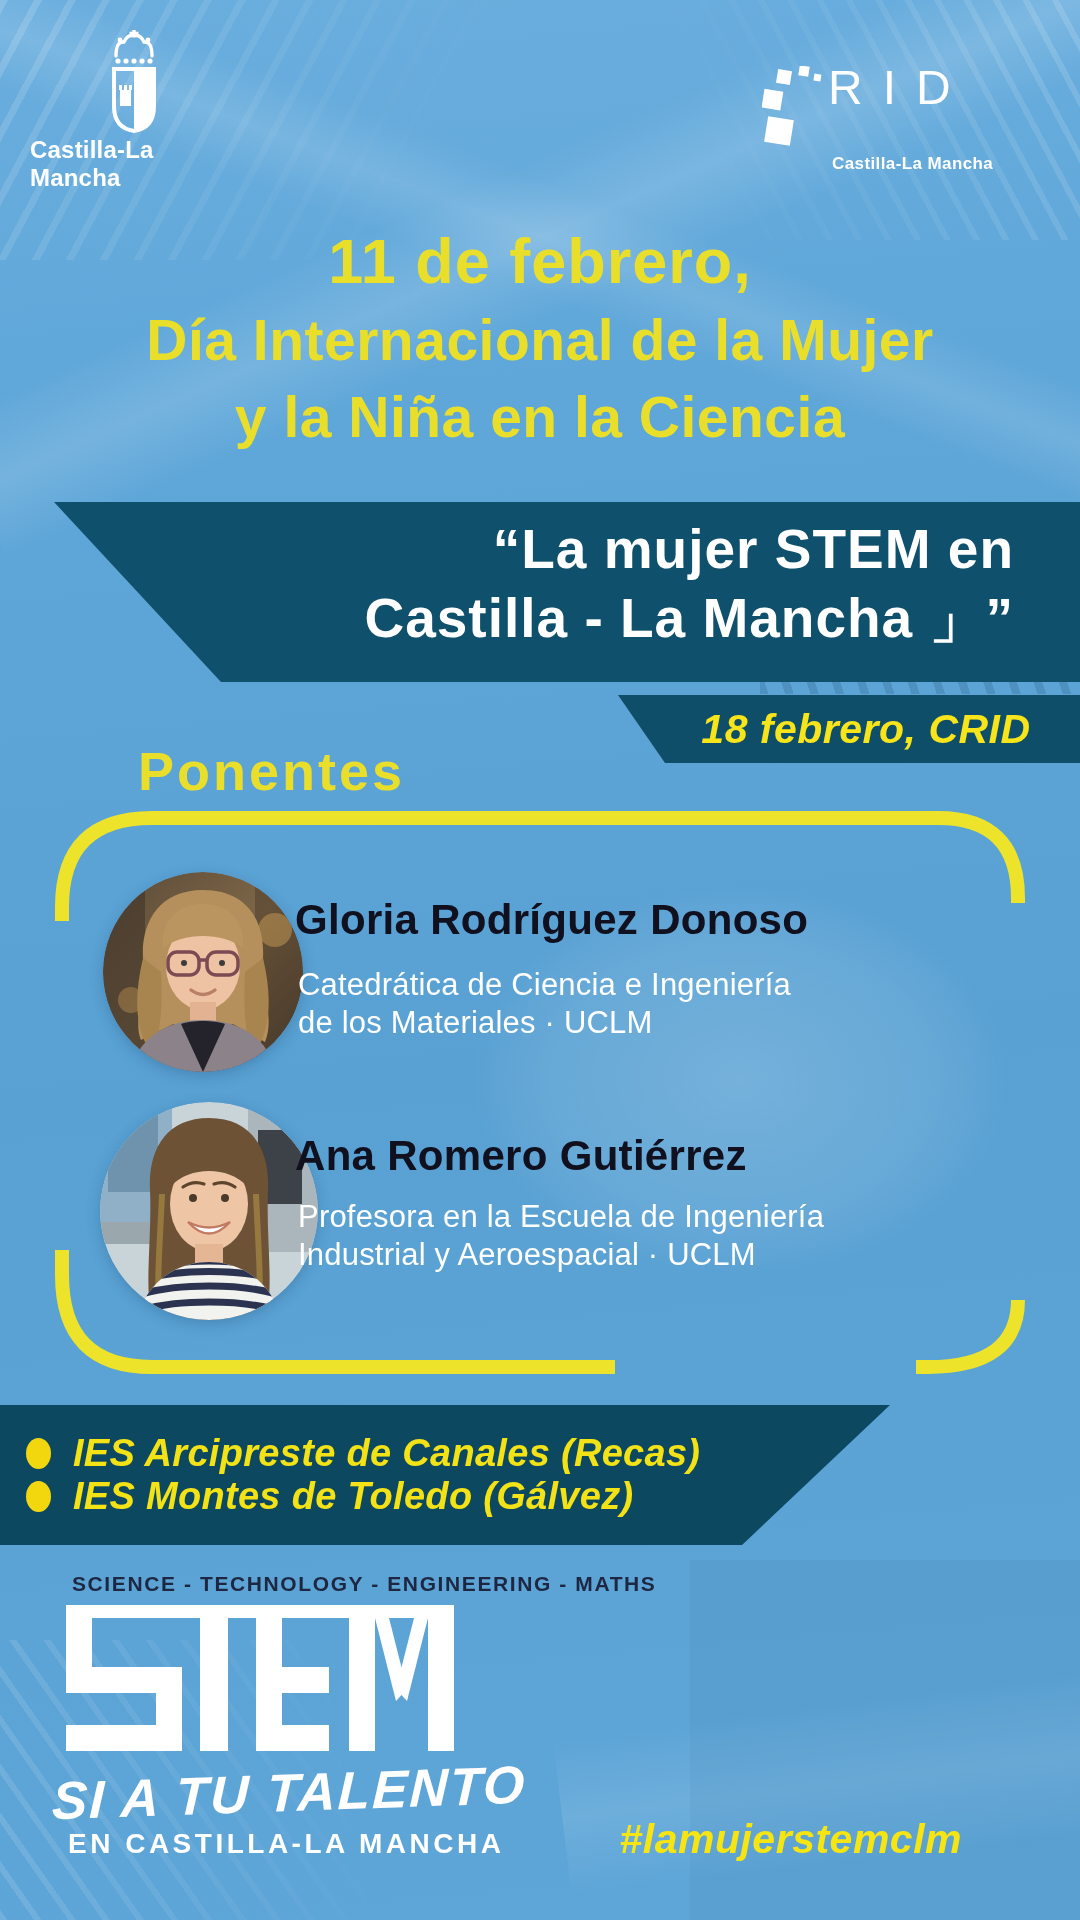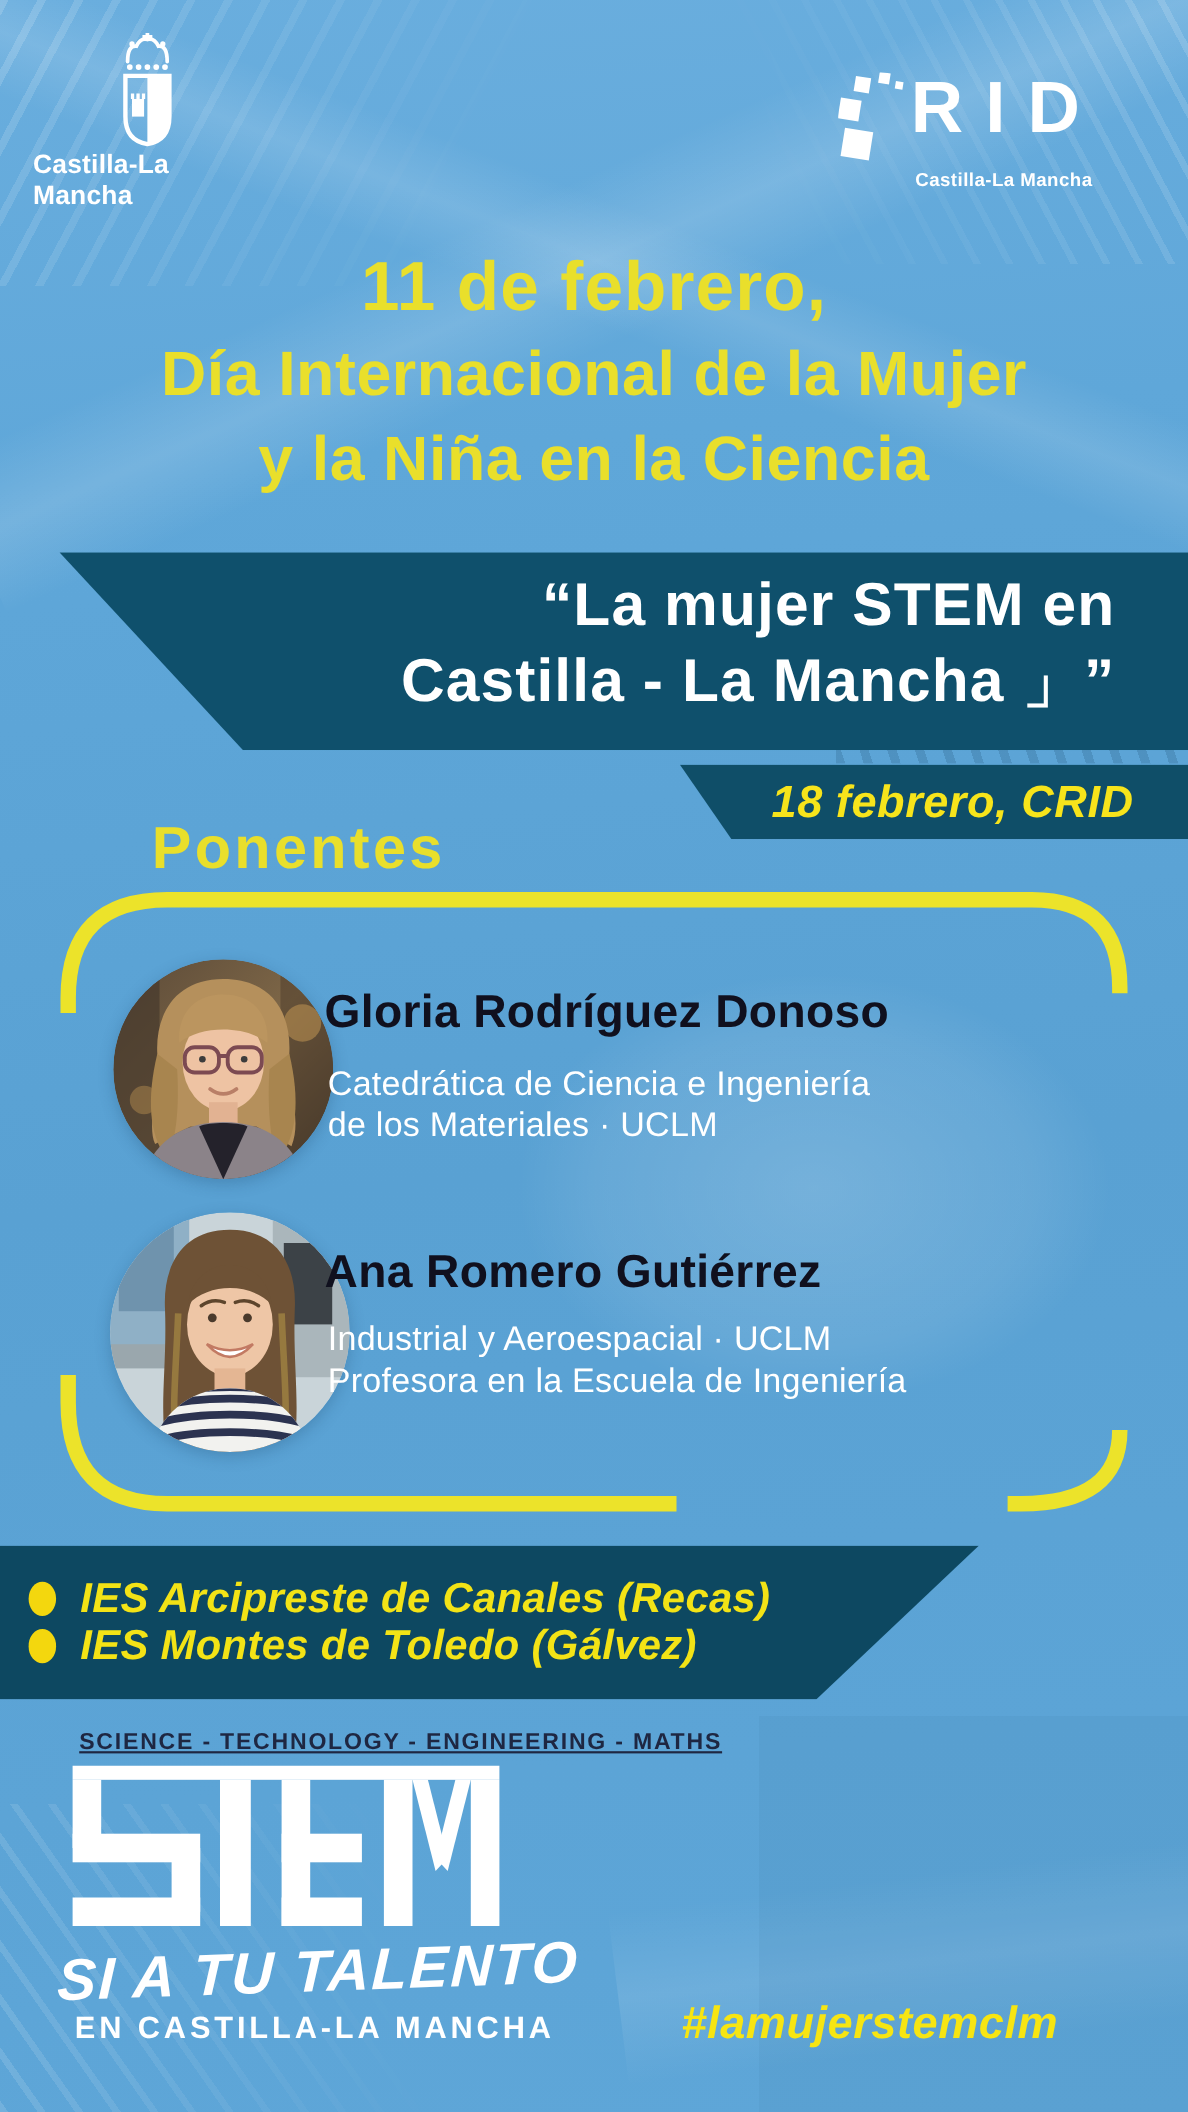--- a/index.html
+++ b/index.html
@@ -28,21 +28,21 @@
   .band-br{left:560px;top:1700px;width:620px;height:160px;transform:rotate(-7deg);
     background:linear-gradient(180deg,rgba(255,255,255,0),rgba(255,255,255,.10),rgba(255,255,255,0));}
   .edge-b{left:690px;top:1560px;width:390px;height:360px;background:rgba(30,80,120,.06);}
   .darkstreak{left:760px;top:636px;width:320px;height:58px;
     background:repeating-linear-gradient(72deg,rgba(16,60,92,.18) 0 8px,rgba(16,60,92,0) 8px 24px);}
   
   .jccm-shield{left:106px;top:28px;width:56px;height:106px;}
   .jccm-label{left:30px;top:136px;width:220px;color:#fff;font-size:24px;font-weight:bold;letter-spacing:.2px;}
   .crid{left:762px;top:58px;width:280px;height:120px;}
   .crid-c{left:0;top:8px;width:64px;height:84px;}
-  .crid-letters{position:absolute;left:66px;top:6px;color:#fff;font-size:66px;font-weight:bold;letter-spacing:20px;line-height:1;}
+  .crid-letters{position:absolute;left:66px;top:6px;color:#fff;font-size:48px;font-weight:normal;letter-spacing:20px;line-height:1;}
   .crid-sub{position:absolute;left:70px;top:96px;color:#fff;font-size:17px;font-weight:bold;letter-spacing:.4px;}
   
   .title{left:0;top:220px;width:1080px;text-align:center;color:#e9df2b;font-weight:bold;}
   .title .l1{font-size:63px;line-height:82px;letter-spacing:1px;}
   .title .l2,.title .l3{font-size:57px;line-height:77px;letter-spacing:.5px;}
   
   .quote{left:0;top:502px;width:1080px;height:180px;background:#0f506c;
     -webkit-clip-path:polygon(54px 0,1080px 0,1080px 180px,221px 180px);
     clip-path:polygon(54px 0,1080px 0,1080px 180px,221px 180px);
     color:#fff;font-weight:bold;text-align:right;padding:0;}
@@ -69,21 +69,21 @@
   .role-2{left:298px;top:1198px;}
   
   .schools{left:0;top:1405px;width:890px;height:140px;background:#0d4861;
     -webkit-clip-path:polygon(0 0,890px 0,742px 140px,0 140px);
     clip-path:polygon(0 0,890px 0,742px 140px,0 140px);
     display:flex;flex-direction:column;justify-content:center;gap:0;padding-left:26px;box-sizing:border-box;}
   .school-item{display:flex;align-items:center;gap:22px;}
   .school-bullet{width:25px;height:31px;border-radius:50%;background:#f3d70e;flex:0 0 auto;}
   .school-label{color:#f3e316;font-size:38px;font-weight:bold;font-style:italic;letter-spacing:.3px;}
   
-  .subjects{left:72px;top:1572px;color:#1e2742;font-size:21px;font-weight:bold;letter-spacing:1.6px;text-decoration:underline;}
+  .subjects{left:72px;top:1572px;color:#1e2742;font-size:21px;font-weight:bold;letter-spacing:1.6px;}
   .stemlogo{left:64px;top:1605px;width:395px;height:150px;}
   .script{left:52px;top:1762px;color:#fff;font-size:53px;font-weight:bold;font-style:italic;
     letter-spacing:2px;transform:rotate(-2deg) skewX(-4deg);}
   .region{left:68px;top:1828px;color:#fff;font-size:28px;font-weight:bold;letter-spacing:3.5px;}
   .hashtag{right:118px;top:1816px;color:#f7e512;font-size:41px;font-weight:bold;font-style:italic;letter-spacing:.5px;}
 </style>
 </head>
 <body>
 
 <div class="poster">
@@ -244,22 +244,22 @@
           <path d="M30 212 C70 196 148 196 188 212"></path>
           <path d="M30 196 C70 180 148 180 188 196"></path>
           <path d="M34 180 C74 166 144 166 184 180"></path>
           <path d="M48 168 C80 156 138 156 170 168"></path>
         </g>
       </g>
     </svg>
   </div>
   <div class="abs sp-name name-2">Ana Romero Gutiérrez</div>
   <div class="abs sp-role role-2">
+    <div>Profesora en la Escuela de Ingeniería</div>
     <div>Industrial y Aeroespacial · UCLM</div>
-    <div>Profesora en la Escuela de Ingeniería</div>
   </div>
 
   <div class="abs schools">
     <div class="school-item">
       <span class="school-bullet"></span>
       <span class="school-label">IES Arcipreste de Canales (Recas)</span>
     </div>
     <div class="school-item">
       <span class="school-bullet"></span>
       <span class="school-label">IES Montes de Toledo (Gálvez)</span>

